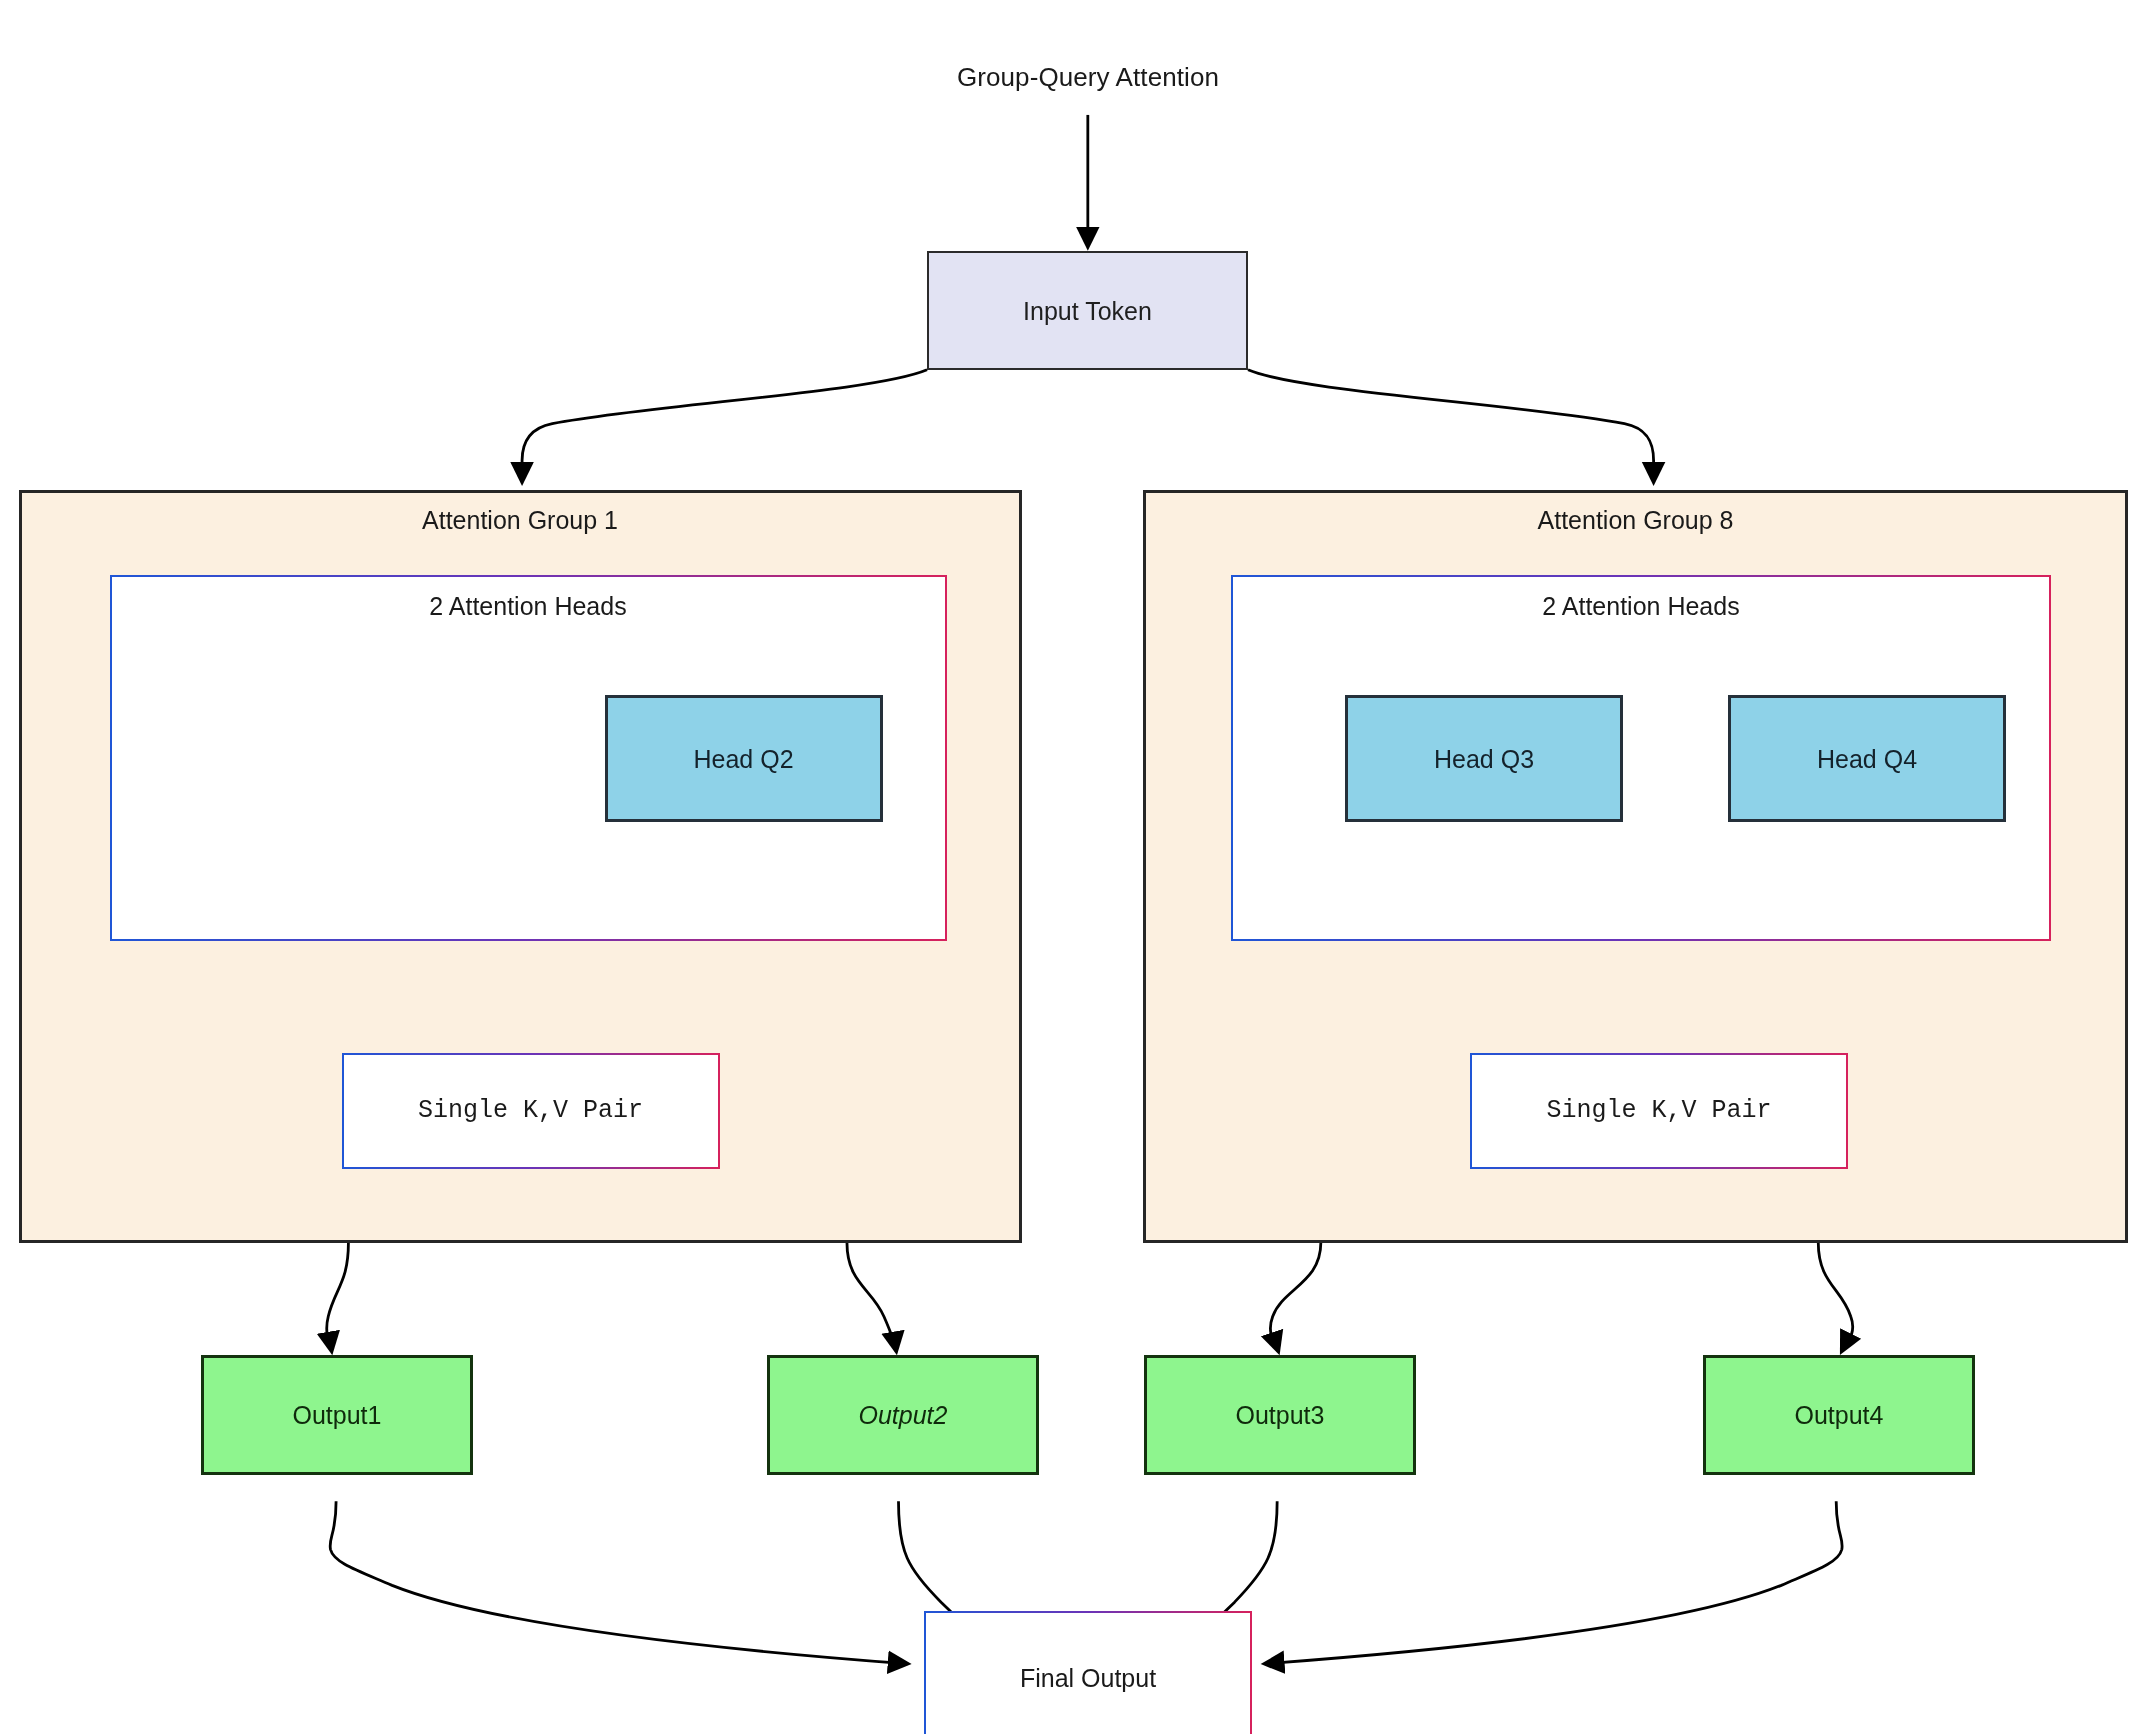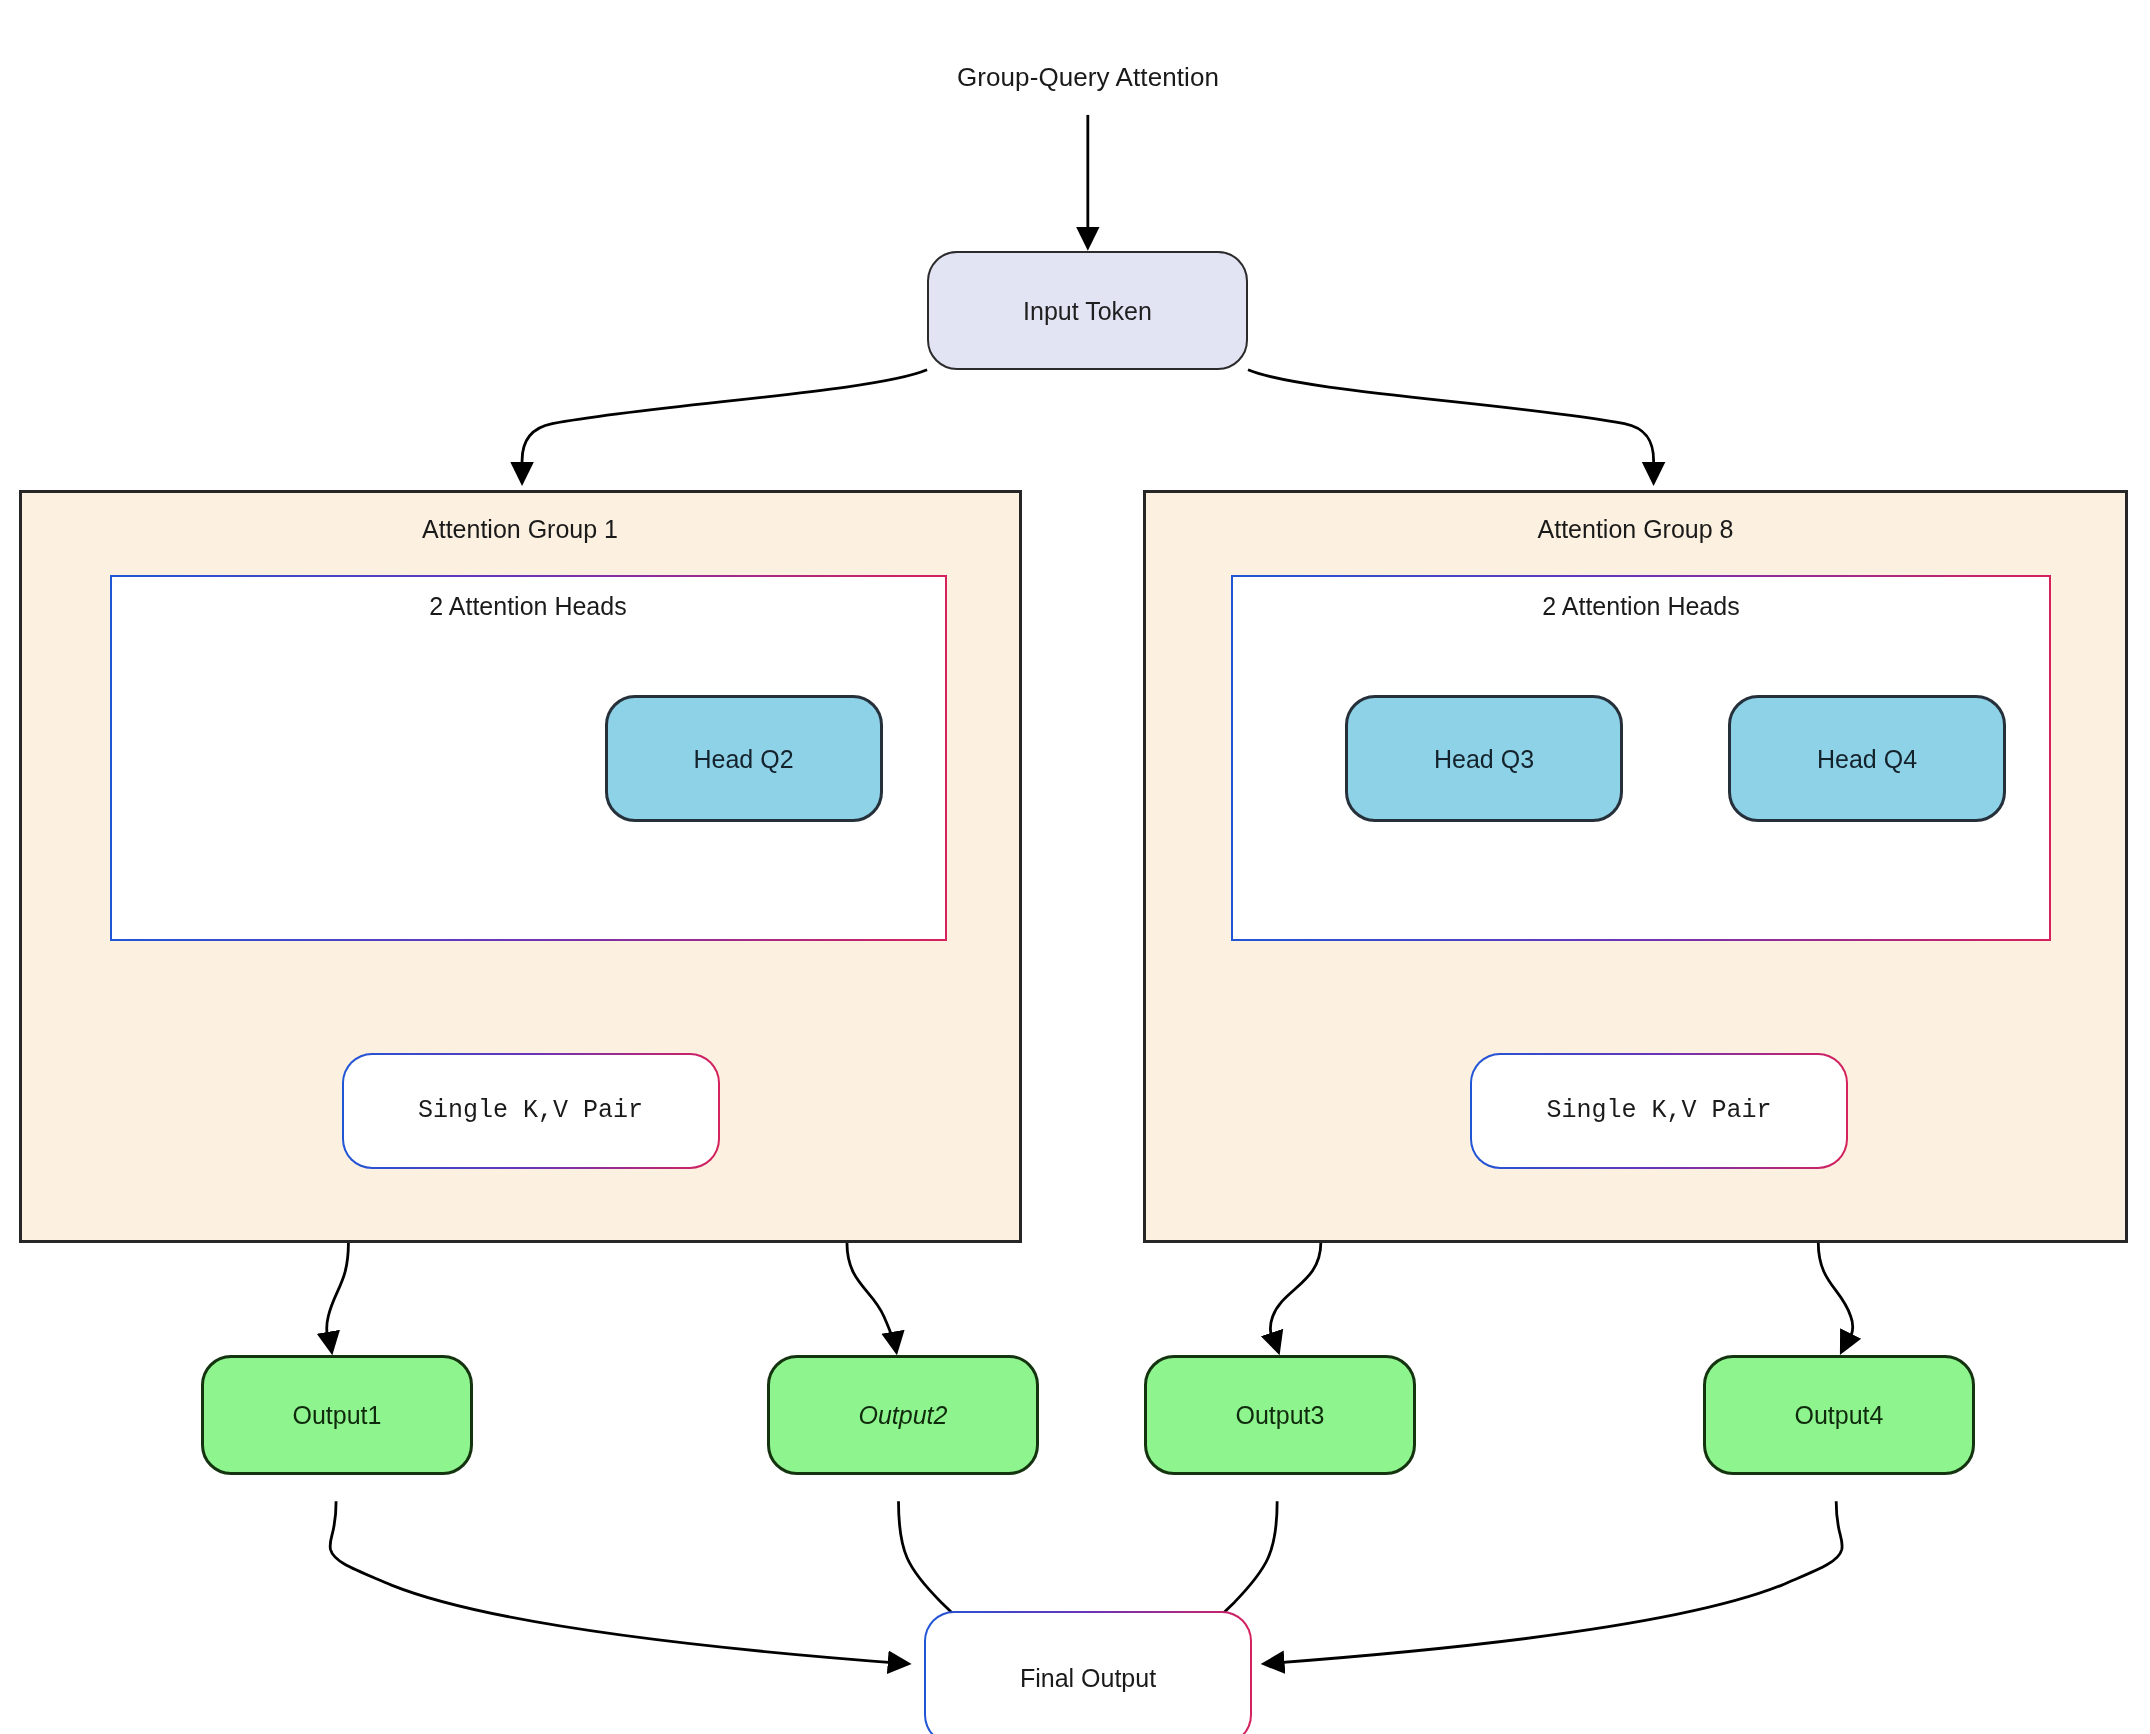--- a/index.html
+++ b/index.html
@@ -28,21 +28,20 @@
     pointer-events: none;
   }
   .node {
     position: absolute;
     box-sizing: border-box;
     display: flex;
     align-items: center;
     justify-content: center;
     text-align: center;
     line-height: 1.2;
-    border-radius: 30px;
   }
   
   .title-label {
     position: absolute;
     font-size: 26px;
     color: #1a1a1a;
     white-space: nowrap;
     letter-spacing: 0.1px;
   }
   
@@ -61,21 +60,20 @@
   }
   .group-title {
     position: absolute;
     left: 0;
     right: 0;
     top: 13.4px;
     text-align: center;
     font-size: 25px;
     color: #1a1a1a;
     white-space: nowrap;
-    margin-top: 9px;
   }
   
   .grad-box {
     position: absolute;
     box-sizing: border-box;
     background:
       linear-gradient(#ffffff, #ffffff) padding-box,
       linear-gradient(90deg, #1f56d6 0%, #6a34b8 48%, #d6215c 100%) border-box;
     border: 2.2px solid transparent;
   }

